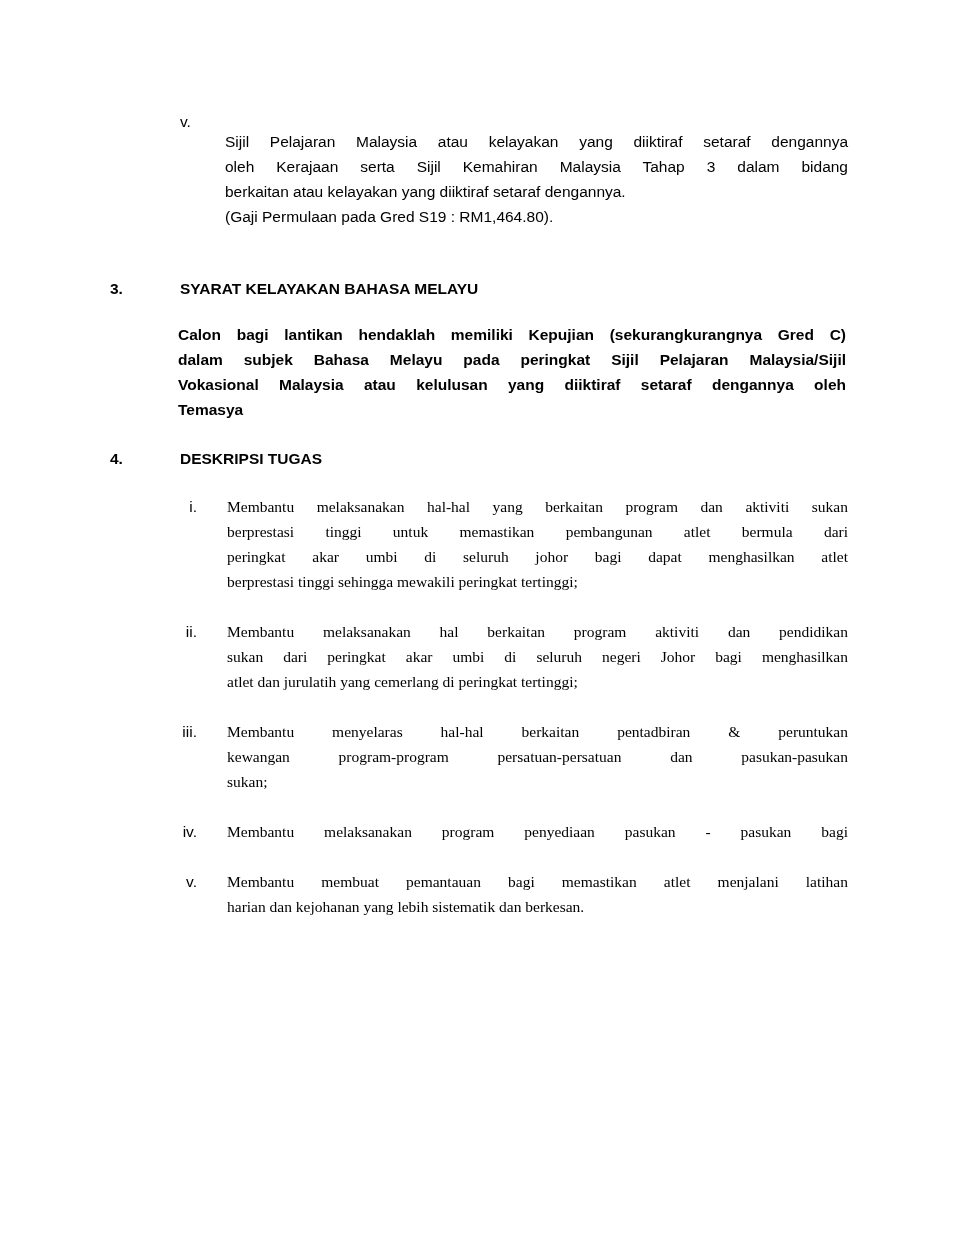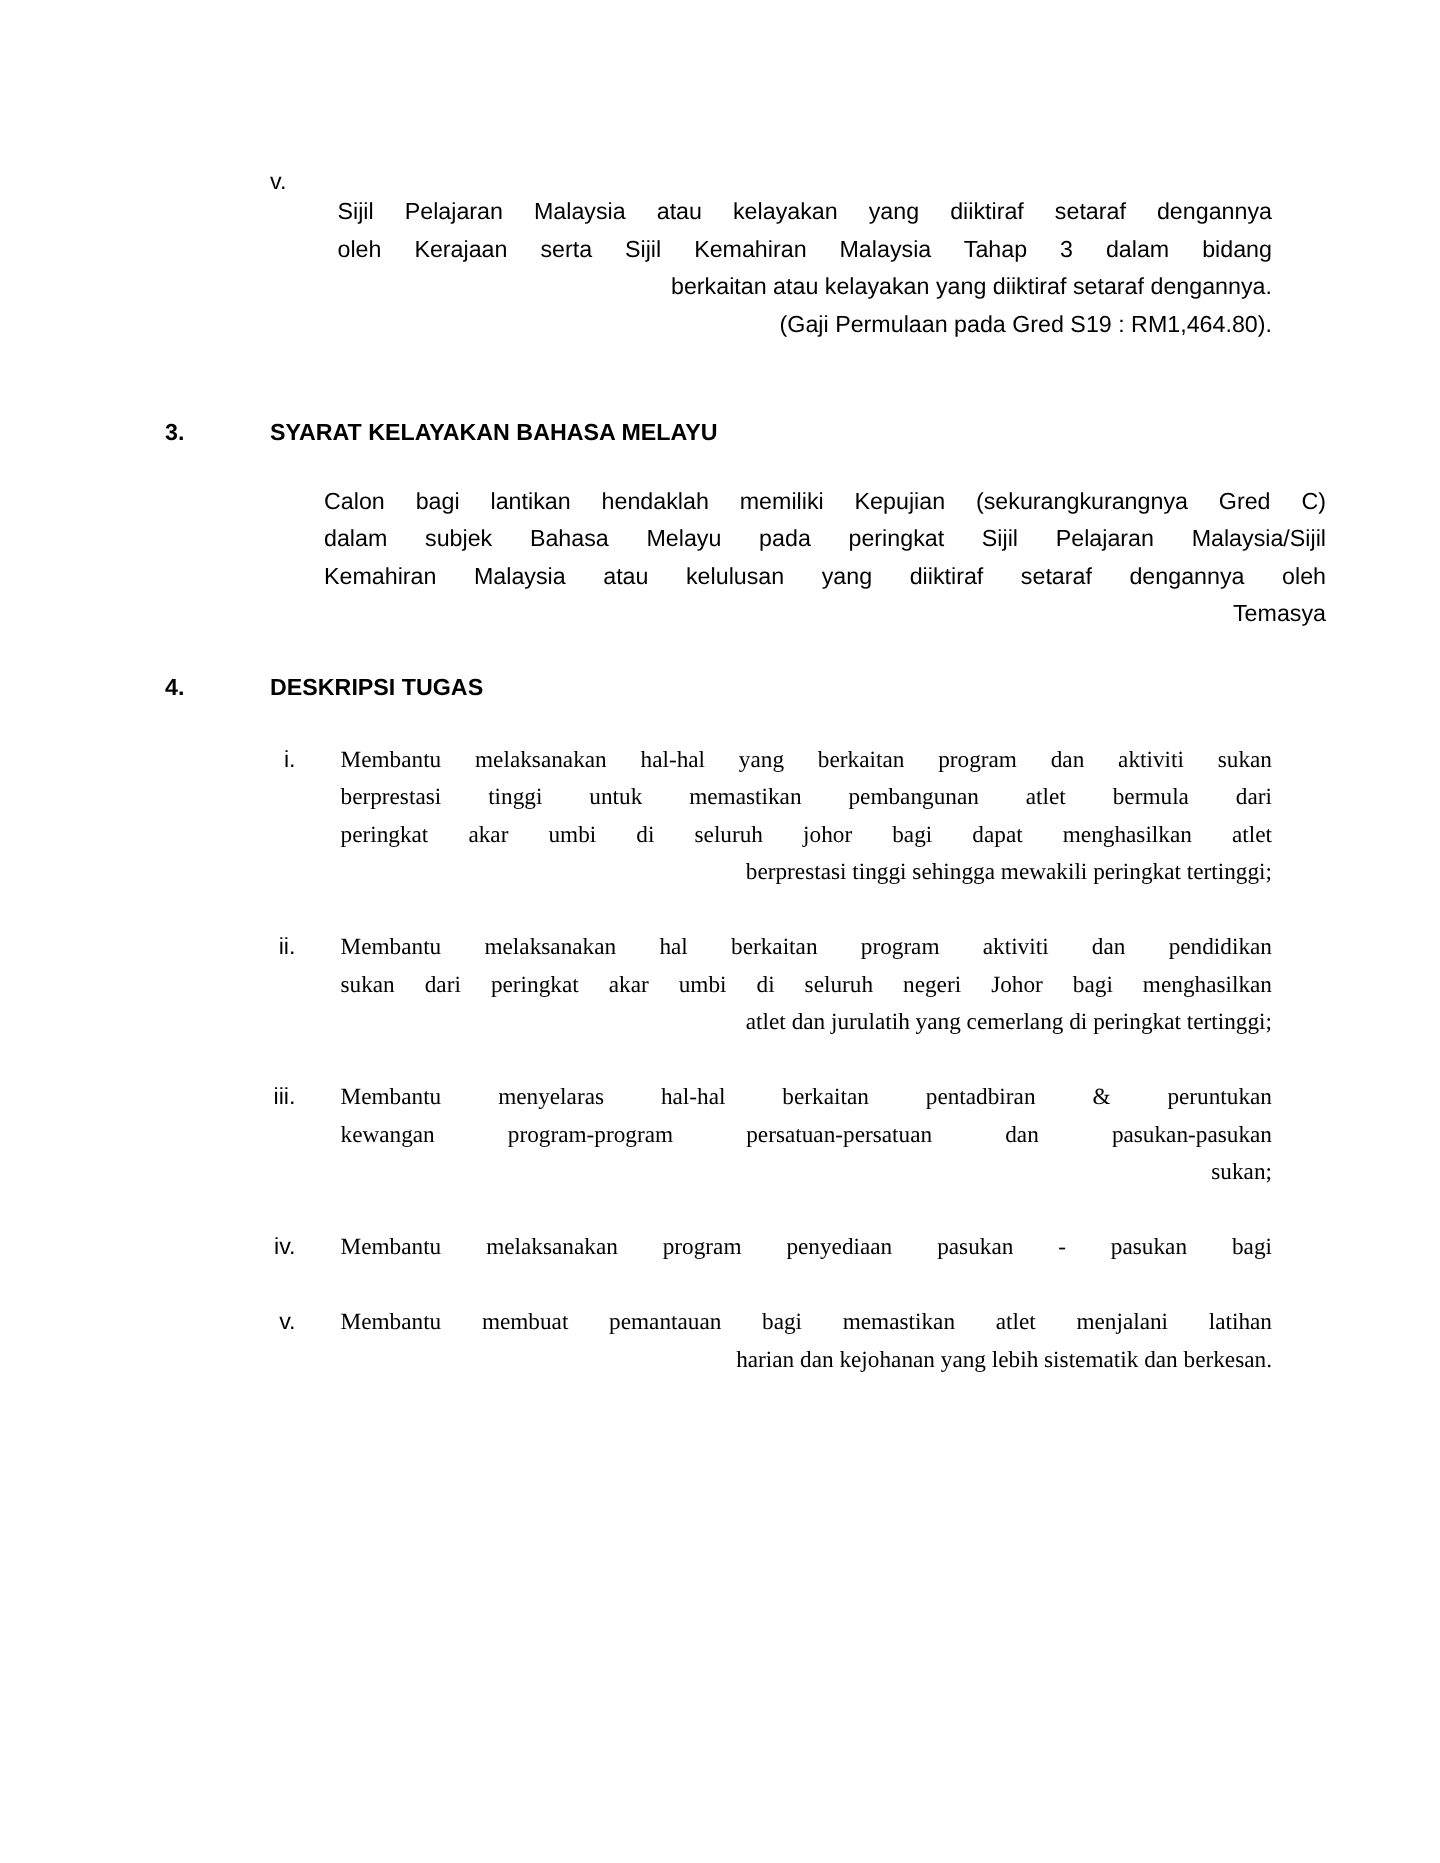--- a/index.html
+++ b/index.html
@@ -41,23 +41,24 @@
   
   .section-head {
     font-weight: bold;
   }
   .sec-num {
     flex: none;
     width: 70px;
   }
   .sec3-head { margin-top: 47px; }
   .sec3-para {
-    margin-left: 106px;
+    margin-left: 68px;
     margin-top: 21px;
     width: 668px;
+    font-weight: bold;
   }
   .sec4-head { margin-top: 24px; }
   
   .task {
     margin-left: 50px;
     margin-top: 25px;
   }
   .task-first { margin-top: 23px; }
   .task-marker {
     flex: none;
@@ -65,21 +66,21 @@
     text-align: right;
   }
   .task-body {
     flex: none;
     margin-left: 30px;
     width: 621px;
     font-family: Liberation Serif, serif;
   }
   
   .line {
-    text-align: right;
+    text-align: left;
     white-space: normal;
   }
   .line.stretch {
     text-align: justify;
     text-align-last: justify;
     -moz-text-align-last: justify;
     text-justify: inter-word;
   }
 </style>
 </head>
@@ -100,21 +101,21 @@
   </div>
 
   <div class="row section-head sec3-head">
     <div class="sec-num">3.</div>
     <div>SYARAT KELAYAKAN BAHASA MELAYU</div>
   </div>
 
   <div class="sec3-para">
       <div class="line stretch">Calon bagi lantikan hendaklah memiliki Kepujian (sekurangkurangnya Gred C)</div>
       <div class="line stretch">dalam subjek Bahasa Melayu pada peringkat Sijil Pelajaran Malaysia/Sijil</div>
-      <div class="line stretch">Kemahiran Malaysia atau kelulusan yang diiktiraf setaraf dengannya oleh</div>
+      <div class="line stretch">Vokasional Malaysia atau kelulusan yang diiktiraf setaraf dengannya oleh</div>
       <div class="line">Temasya</div>
     </div>
 
   <div class="row section-head sec4-head">
     <div class="sec-num">4.</div>
     <div>DESKRIPSI TUGAS</div>
   </div>
 
   <div>
 

